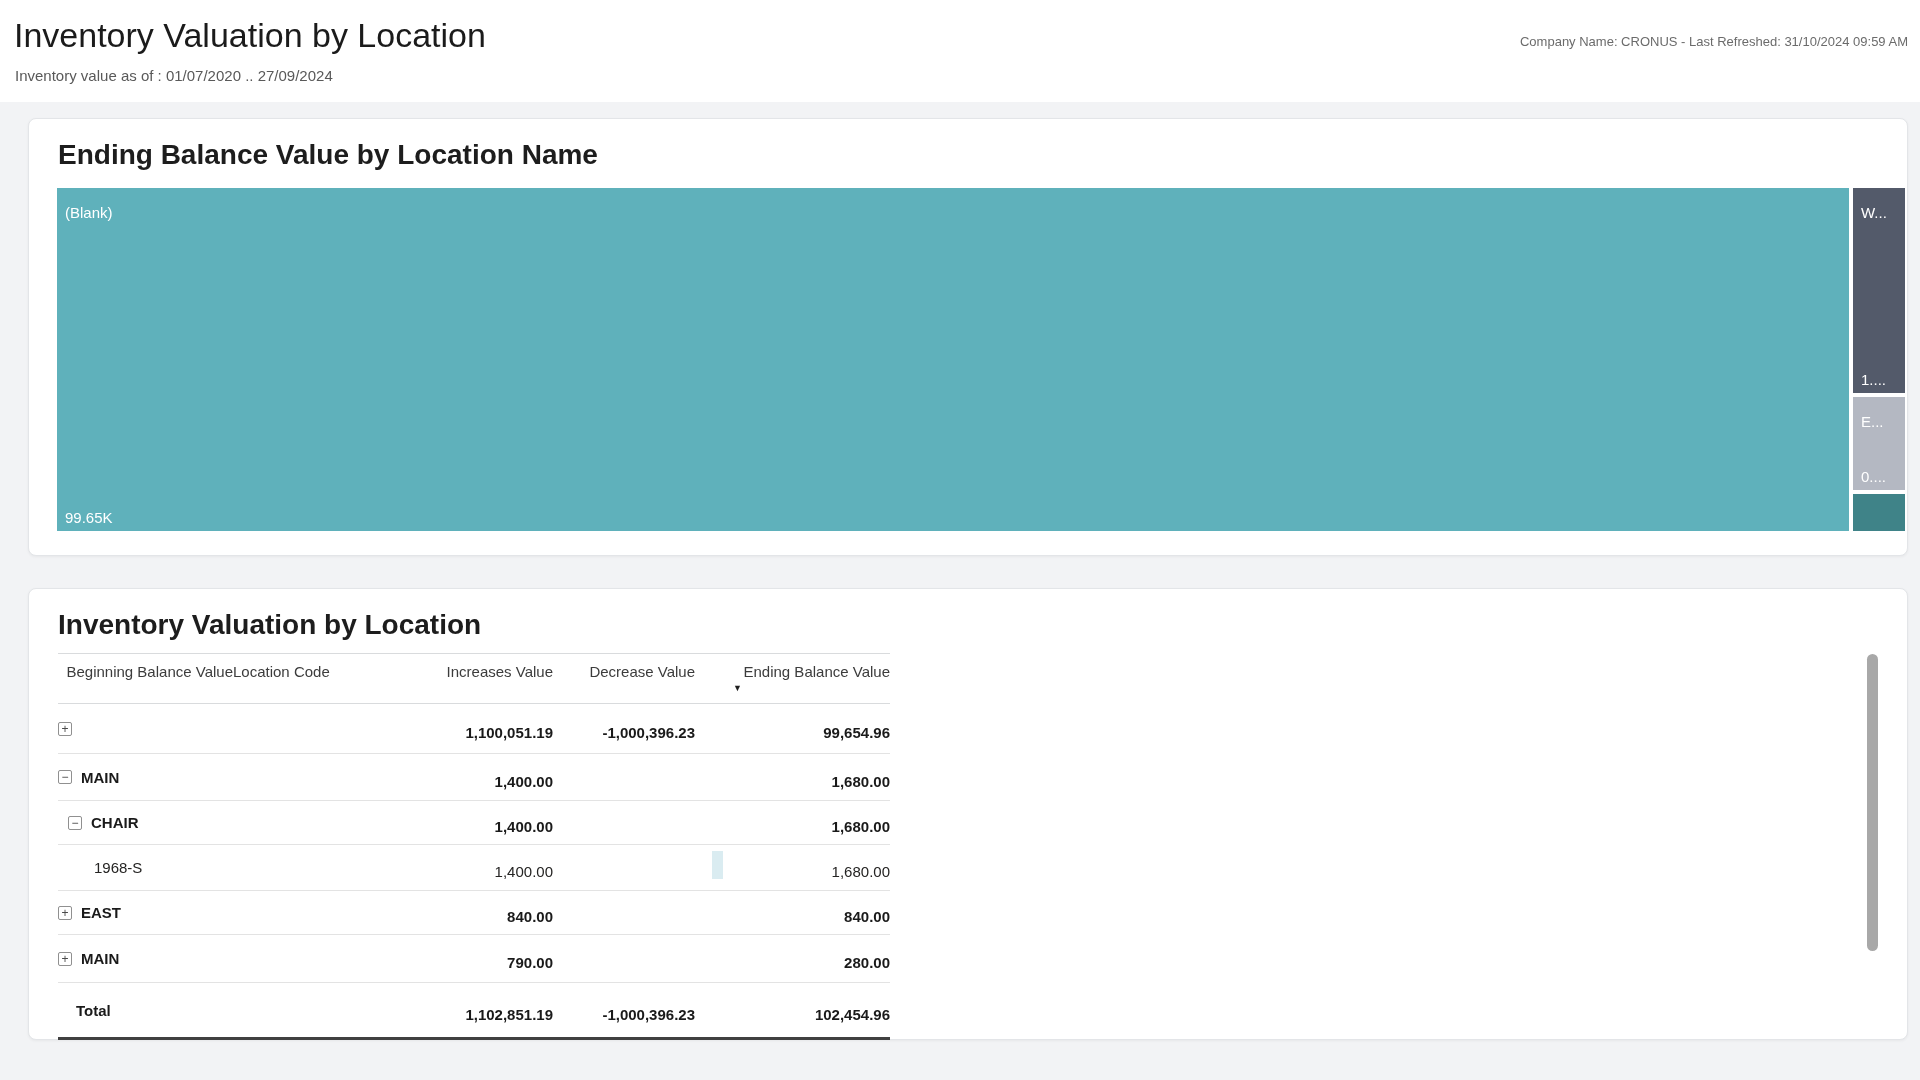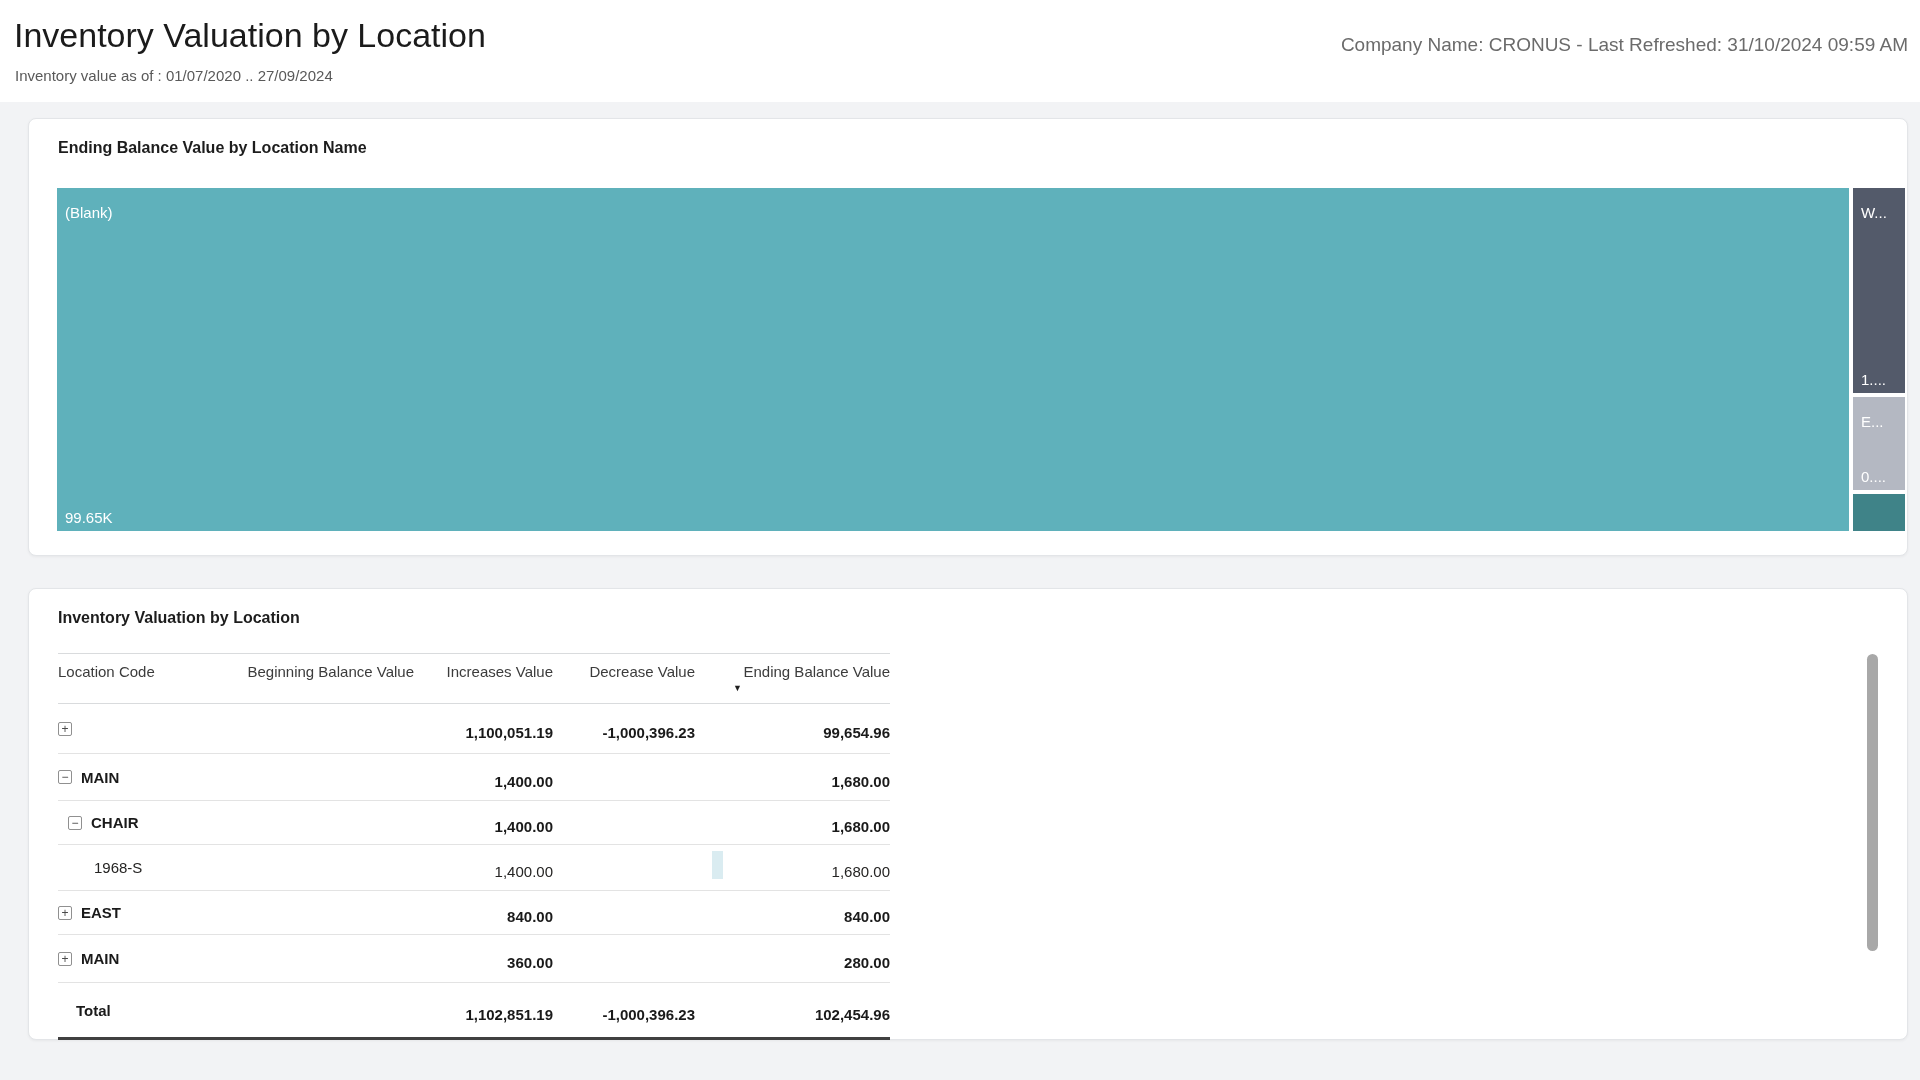--- a/index.html
+++ b/index.html
@@ -8,28 +8,28 @@
 
   .page { position:relative; width:1816px; height:1080px; }
   .page-bg { position:absolute; left:0; top:102px; width:1920px; height:978px;
     background:#F2F3F5; }
 
   
   .report-header { position:absolute; left:0; top:0; width:1920px; height:102px; background:#ffffff; }
   .page-title { position:absolute; left:14px; top:16px; font-size:34px; font-weight:400;
     color:#1b1b1b; letter-spacing:0; }
   .page-subtitle { position:absolute; left:15px; top:67px; font-size:15px; color:#595959; }
-  .company-info { position:absolute; right:12px; top:34px; font-size:19px; color:#6b6b6b; }
+  .company-info { position:absolute; right:12px; top:34px; font-size:13px; color:#6b6b6b; }
 
   
   .card { position:absolute; left:28px; width:1880px; background:#ffffff;
     border:1px solid #E3E5E8; border-radius:8px; box-shadow:0 1px 3px rgba(0,0,0,0.05); }
   .card-treemap { top:118px; height:438px; }
   .card-table   { top:588px; height:452px; }
-  .card-title { position:absolute; left:29px; top:20px; font-size:16px; font-weight:700; color:#1d1d1d; }
+  .card-title { position:absolute; left:29px; top:20px; font-size:28px; font-weight:700; color:#1d1d1d; }
 
   
   .treemap { position:absolute; left:28px; top:69px; width:1848px; height:343px; }
   .tm-block { position:absolute; overflow:hidden; }
   .tm-label { position:absolute; left:8px; top:16px; font-size:15px; color:#ffffff; }
   .tm-value { position:absolute; left:8px; bottom:5px; font-size:15px; color:#ffffff; }
   .tm-main  { left:0; top:0; width:1792px; height:343px; }
   .tm-w     { left:1796px; top:0;     width:52px; height:205px; }
   .tm-e     { left:1796px; top:209px; width:52px; height:93px; }
   .tm-m     { left:1796px; top:306px; width:52px; height:37px; }
@@ -98,22 +98,22 @@
       </div>
     </div>
   </section>
 
   <section class="card card-table">
     <h2 class="card-title">Inventory Valuation by Location</h2>
 
     <div class="matrix title-rule">
 
       <div class="grid-row thead">
+        <div class="hc hc-num">Beginning Balance Value</div>
         <div class="hc">Location Code</div>
-        <div class="hc hc-num">Beginning Balance Value</div>
         <div class="hc hc-num">Increases Value</div>
         <div class="hc hc-num">Decrease Value</div>
         <div class="hc hc-num hc-ending">
           <span>Ending Balance Value</span>
           <span class="sort-arrow">▼</span>
         </div>
       </div>
 
       <div class="grid-row trow bold lvl0 h50">
         <div class="loc">
@@ -168,21 +168,21 @@
         <div class="cell-num"></div>
         <div class="cell-num">840.00</div>
       </div>
 
       <div class="grid-row trow bold lvl0 h48">
         <div class="loc">
           <span class="toggle">+</span>
           <span>MAIN</span>
         </div>
         <div class="cell-num"></div>
-        <div class="cell-num">360.00</div>
+        <div class="cell-num">790.00</div>
         <div class="cell-num"></div>
         <div class="cell-num">280.00</div>
       </div>
 
       <div class="grid-row trow total-row">
         <div class="loc">Total</div>
         <div class="cell-num"></div>
         <div class="cell-num">1,102,851.19</div>
         <div class="cell-num">-1,000,396.23</div>
         <div class="cell-num">102,454.96</div>

